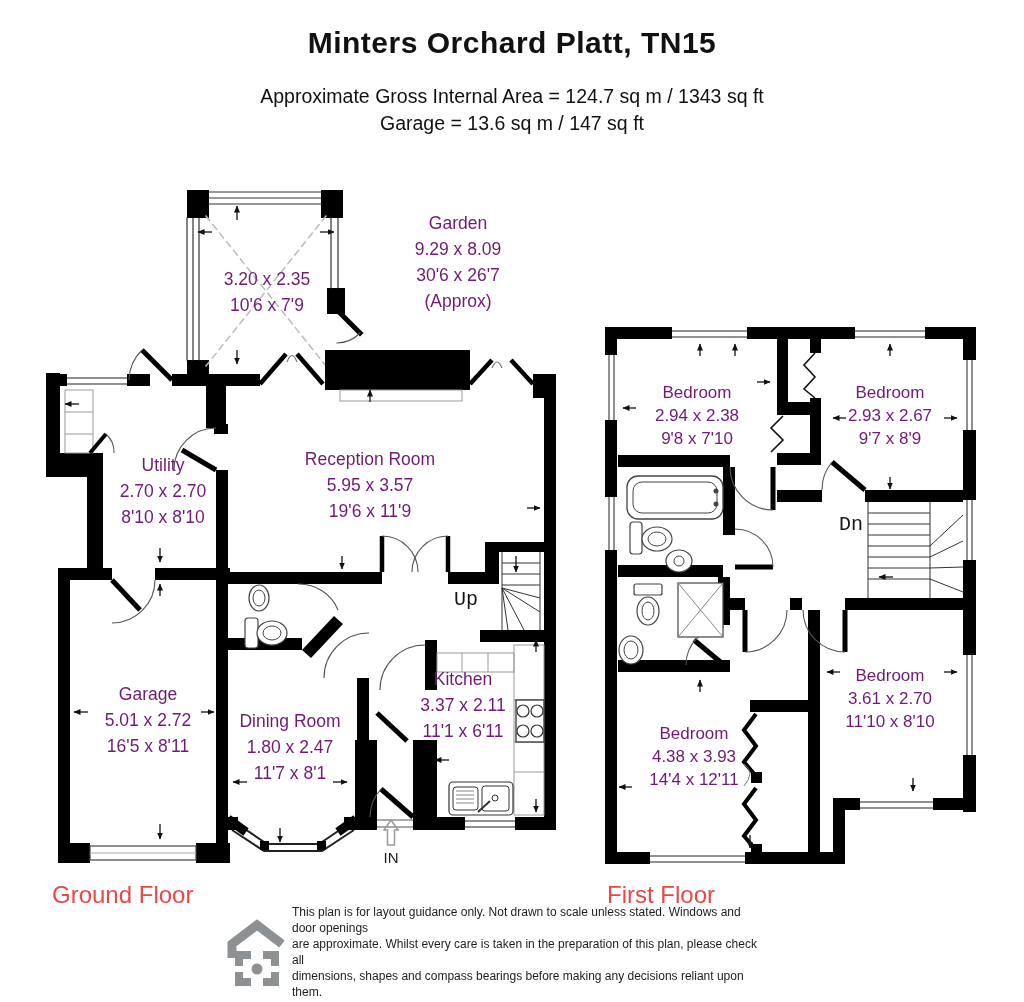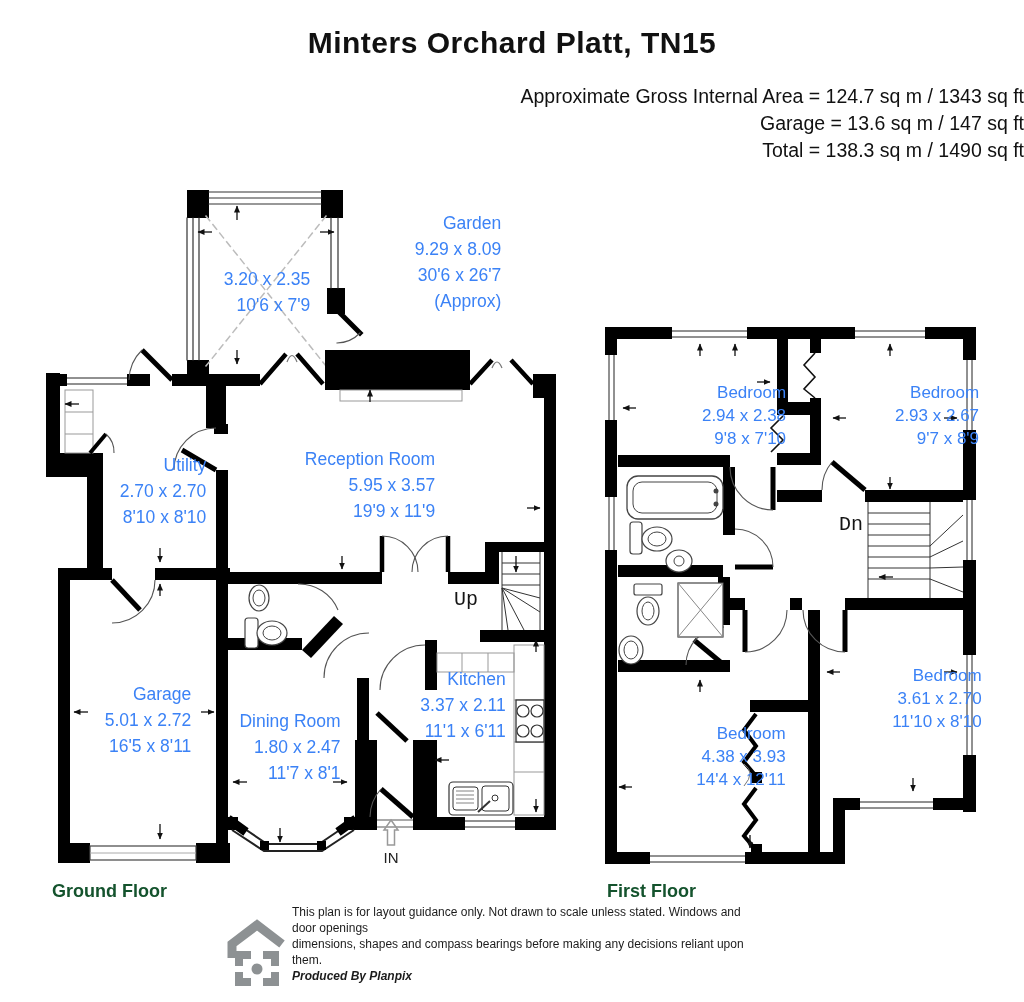--- a/index.html
+++ b/index.html
@@ -1,27 +1,27 @@
 <!DOCTYPE html>
 <html><head>
 <meta charset="utf-8">
 <style>
   html,body{margin:0;padding:0;background:#fff;}
   .page{position:relative;width:1024px;height:1002px;background:#ffffff;overflow:hidden;
         font-family:"Liberation Sans",sans-serif;color:#111;}
   .plan-svg{position:absolute;left:0;top:0;}
   .hdr-title{position:absolute;top:26px;left:0;width:100%;text-align:center;
              font-size:30px;font-weight:bold;letter-spacing:.5px;}
-  .hdr-line{position:absolute;left:0;width:100%;text-align:right;font-size:19.5px;}
-  .lbl{position:absolute;transform:translateX(-50%);text-align:right;white-space:nowrap;
-       font-size:17.5px;line-height:26px;color:#3b82f6;}
-  .lbl-ff{font-size:17px;line-height:23px;margin-left:47px;}
+  .hdr-line{position:absolute;left:0;width:100%;text-align:center;font-size:19.5px;}
+  .lbl{position:absolute;transform:translateX(-50%);text-align:center;white-space:nowrap;
+       font-size:17.5px;line-height:26px;color:#701a75;}
+  .lbl-ff{font-size:17px;line-height:23px;}
   .stairs-lbl{position:absolute;transform:translateX(-50%);font-size:20px;color:#151515;white-space:nowrap;font-family:Liberation Mono, monospace;}
   .in-lbl{position:absolute;transform:translateX(-50%);font-size:15px;font-weight:normal;color:#222;}
-  .floor-lbl{position:absolute;font-size:18px;font-weight:bold;color:#14532d;}
+  .floor-lbl{position:absolute;font-size:24px;font-weight:normal;color:#ef4444;}
   .disclaimer{position:absolute;left:292px;top:904px;width:470px;font-size:12px;line-height:16px;color:#1c1c1c;}
   .disclaimer .bold{font-weight:bold;font-style:italic;}
 </style>
 </head>
 <body>
 
 <div class="page">
 
 <svg class="plan-svg" width="1024" height="1002" viewBox="0 0 1024 1002">
   <defs>
@@ -337,21 +337,20 @@
   <g stroke="#8d9193" fill="none">
     <path d="M232,958 L232,944 L257,925 L282,944" stroke-width="9"></path>
     <path d="M239,966 V955 H251 M263,955 H275 V966 M275,972 V982 H263 M251,982 H239 V972" stroke-width="8"></path>
     <circle cx="257" cy="969" r="5.5" fill="#8d9193" stroke="none"></circle>
   </g>
 </svg>
 
 <div class="hdr-title">Minters Orchard Platt, TN15</div>
 <div class="hdr-line" style="top:85px">Approximate Gross Internal Area = 124.7 sq m / 1343 sq ft</div>
 <div class="hdr-line" style="top:112px">Garage = 13.6 sq m / 147 sq ft</div>
-<div class="hdr-line" style="top:139px">Total = 138.3 sq m / 1490 sq ft</div>
 
 <div class="lbl" style="left:458px;top:210px">
   <div>Garden</div>
   <div>9.29 x 8.09</div>
   <div>30'6 x 26'7</div>
   <div>(Approx)</div>
 </div>
 
 <div class="lbl" style="left:267px;top:266px">
   <div>3.20 x 2.35</div>
@@ -360,21 +359,21 @@
 
 <div class="lbl" style="left:163px;top:452px">
   <div>Utility</div>
   <div>2.70 x 2.70</div>
   <div>8'10 x 8'10</div>
 </div>
 
 <div class="lbl" style="left:370px;top:446px">
   <div>Reception Room</div>
   <div>5.95 x 3.57</div>
-  <div>19'9 x 11'9</div>
+  <div>19'6 x 11'9</div>
 </div>
 
 <div class="lbl" style="left:148px;top:681px">
   <div>Garage</div>
   <div>5.01 x 2.72</div>
   <div>16'5 x 8'11</div>
 </div>
 
 <div class="lbl" style="left:290px;top:708px">
   <div>Dining Room</div>
@@ -415,17 +414,18 @@
   <div>11'10 x 8'10</div>
 </div>
 
 <div class="stairs-lbl" style="left:851px;top:513px">Dn</div>
 
 <div class="floor-lbl" style="left:52px;top:881px">Ground Floor</div>
 <div class="floor-lbl" style="left:607px;top:881px">First Floor</div>
 
 <div class="disclaimer">
   <div>This plan is for layout guidance only. Not drawn to scale unless stated. Windows and door openings</div>
+  <div>are approximate. Whilst every care is taken in the preparation of this plan, please check all</div>
   <div>dimensions, shapes and compass bearings before making any decisions reliant upon them.</div>
   <div class="bold">Produced By Planpix</div>
 </div>
 
 </div>
 
 </body></html>

